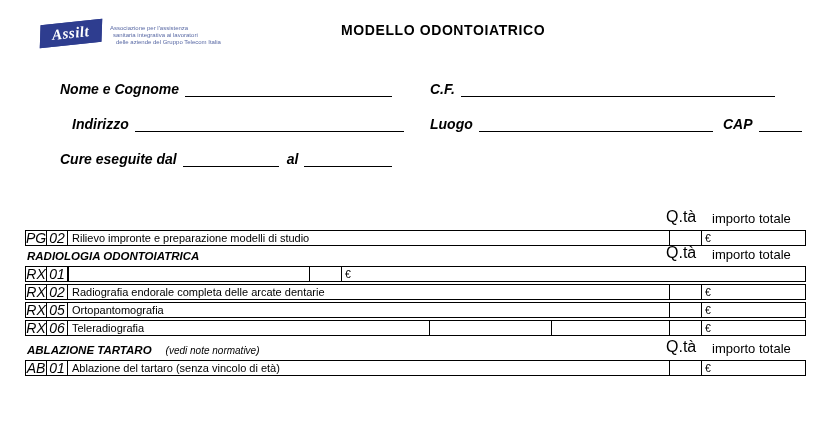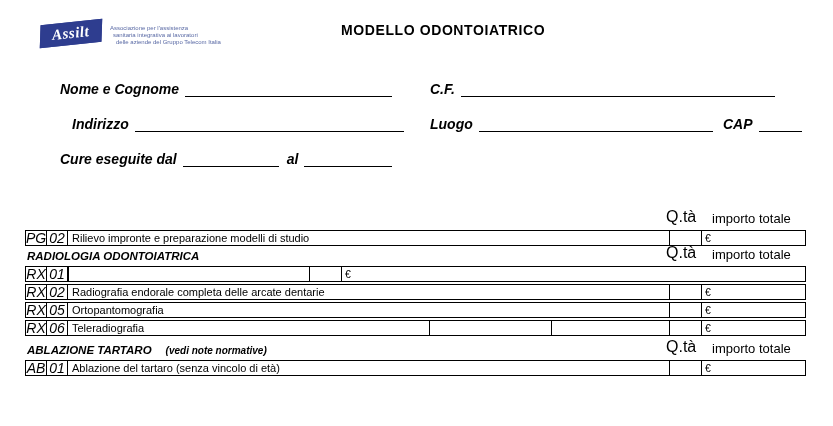--- a/index.html
+++ b/index.html
@@ -28,21 +28,21 @@
   .flabel{font-weight:bold;font-style:italic;font-size:14px;white-space:nowrap;padding-right:6px;text-align:right;}
   .fline{flex:1;border-bottom:1.5px solid #000;height:13px;}
   .fline.fixed{flex:none;}
   .flabel.mid{padding-left:8px;}
   
   .sections{position:absolute;left:25px;top:210px;width:781px;}
   .section:nth-child(2){}
   .section:nth-child(3){margin-top:4px;}
   .sec-head{position:relative;height:18px;}
   .sec-heading{font-weight:bold;font-style:italic;font-size:11.5px;position:absolute;left:2px;bottom:2px;white-space:nowrap;}
-  .sec-note{font-weight:bold;font-style:italic;font-size:10px;margin-left:14px;}
+  .sec-note{font-weight:normal;font-style:italic;font-size:10px;margin-left:14px;}
   .colhead-qty{position:absolute;left:641px;bottom:2px;font-size:16px;}
   .colhead-total{position:absolute;left:687px;bottom:2px;font-size:13px;}
   .t-row{
     display:flex;margin-top:2px;border:1.5px solid #000;height:14px;
     align-items:center;font-size:11px;background:#fff;
   }
   .c-code1,.c-code2{
     width:20px;flex:none;font-style:italic;font-size:14px;
     border-right:1.5px solid #000;align-self:stretch;display:flex;align-items:center;justify-content:center;
   }

